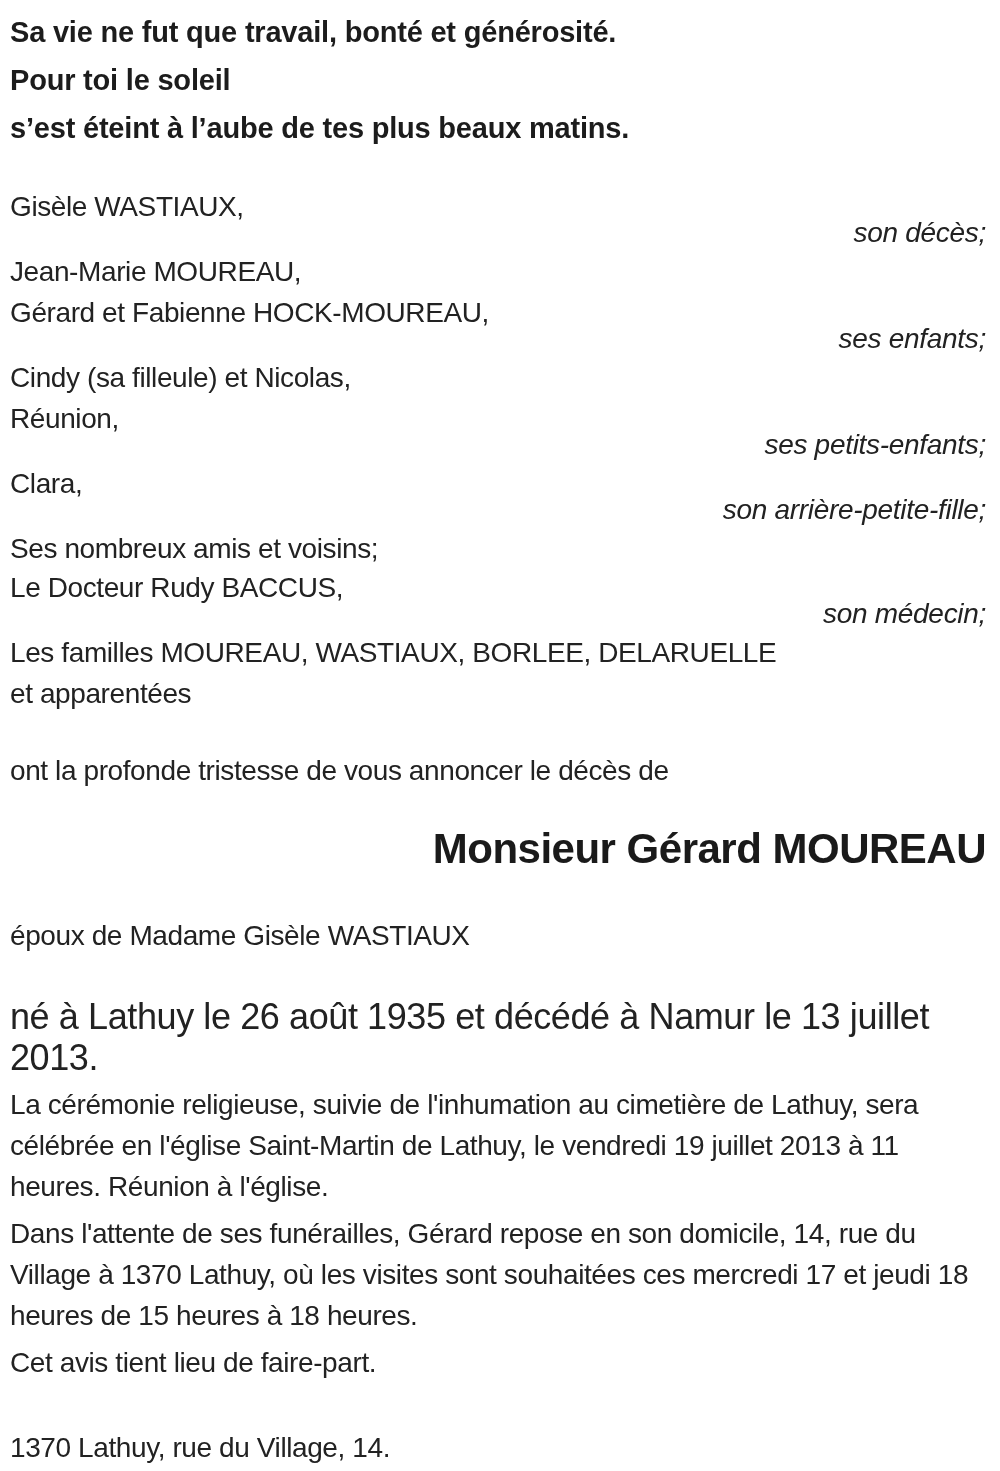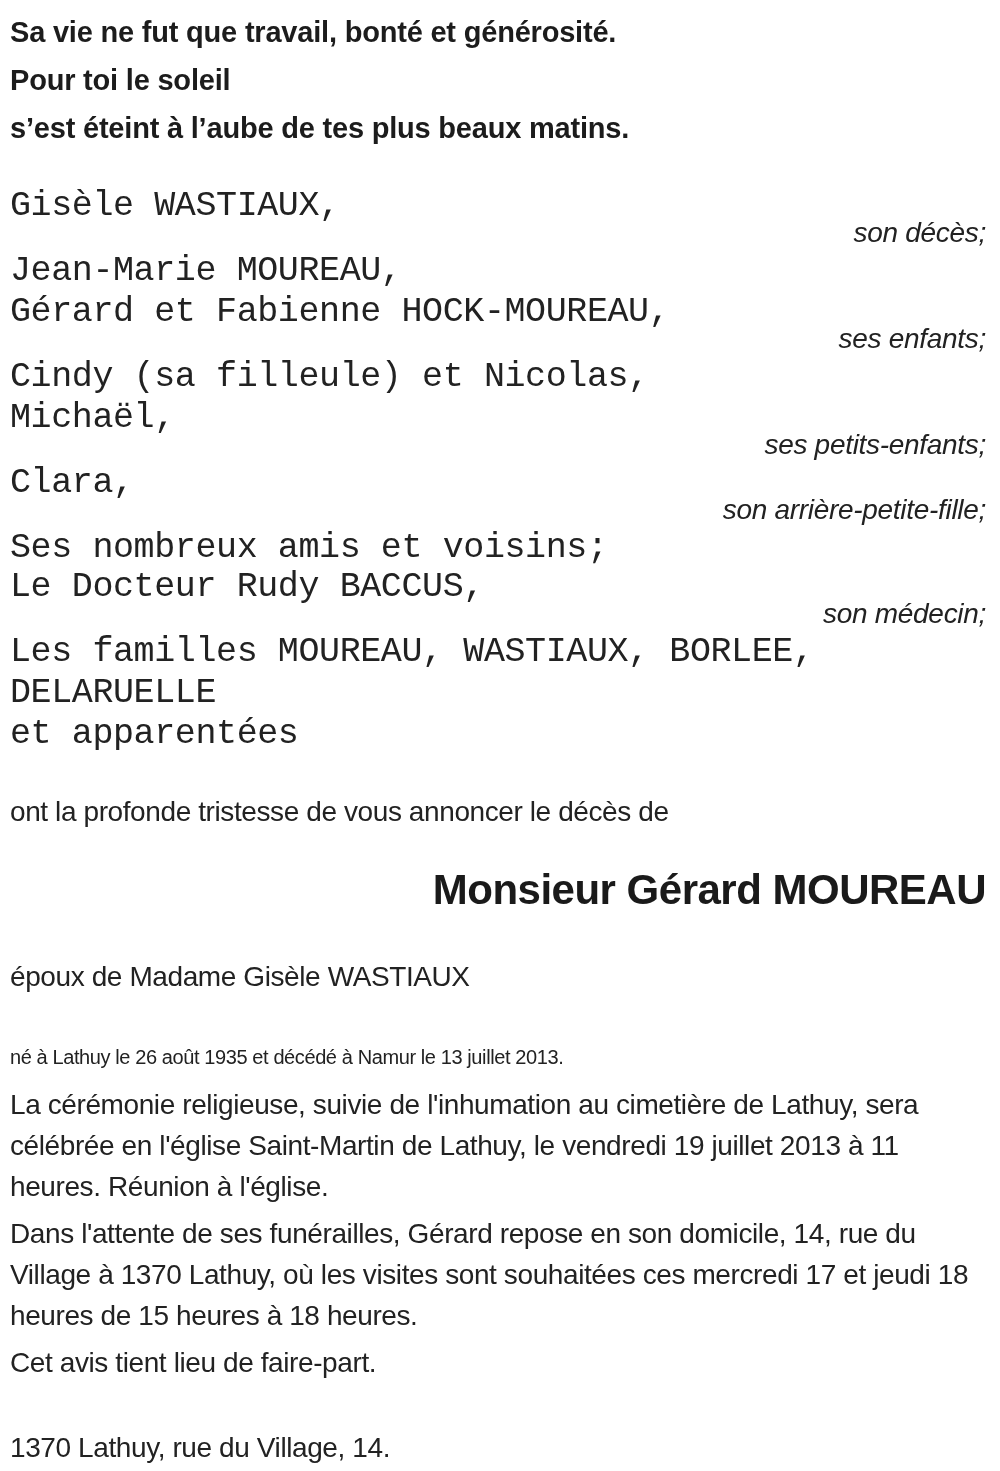--- a/index.html
+++ b/index.html
@@ -28,24 +28,23 @@
     color: #1c1c1c;
   }
   
   .family {
     margin-top: 34px;
   }
   .group {
     margin-bottom: -2px;
   }
   .name-line {
-    font-size: 35px;
+    font-size: 28px;
     line-height: 41px;
     letter-spacing: -0.4px;
-    font-family: Liberation Mono, monospace;
   }
   .relation {
     font-style: italic;
     font-size: 28px;
     line-height: 41px;
     letter-spacing: -0.3px;
     text-align: right;
     margin: -15px 0 0 auto;
     max-width: 270px;
   }
@@ -68,21 +67,21 @@
     text-align: right;
   }
   .spouse-line {
     margin-top: 42px;
     font-size: 28px;
     line-height: 41px;
     letter-spacing: -0.4px;
   }
   .life-dates {
     margin-top: 40px;
-    font-size: 20px;
+    font-size: 36px;
     line-height: 41px;
     letter-spacing: -0.4px;
   }
   .body-par {
     margin-top: 6px;
     font-size: 28px;
     line-height: 41px;
     letter-spacing: -0.4px;
   }
   .address {
@@ -111,21 +110,21 @@
     </div>
 
     <div class="group">
       <div class="name-line">Jean-Marie MOUREAU,</div>
       <div class="name-line">Gérard et Fabienne HOCK-MOUREAU,</div>
       <div class="relation">ses enfants;</div>
     </div>
 
     <div class="group">
       <div class="name-line">Cindy (sa filleule) et Nicolas,</div>
-      <div class="name-line">Michaël,</div>
+      <div class="name-line">Réunion,</div>
       <div class="relation">ses petits-enfants;</div>
     </div>
 
     <div class="group">
       <div class="name-line">Clara,</div>
       <div class="relation">son arrière-petite-fille;</div>
     </div>
 
     <div class="group">
       <div class="name-line">Ses nombreux amis et voisins;</div>

